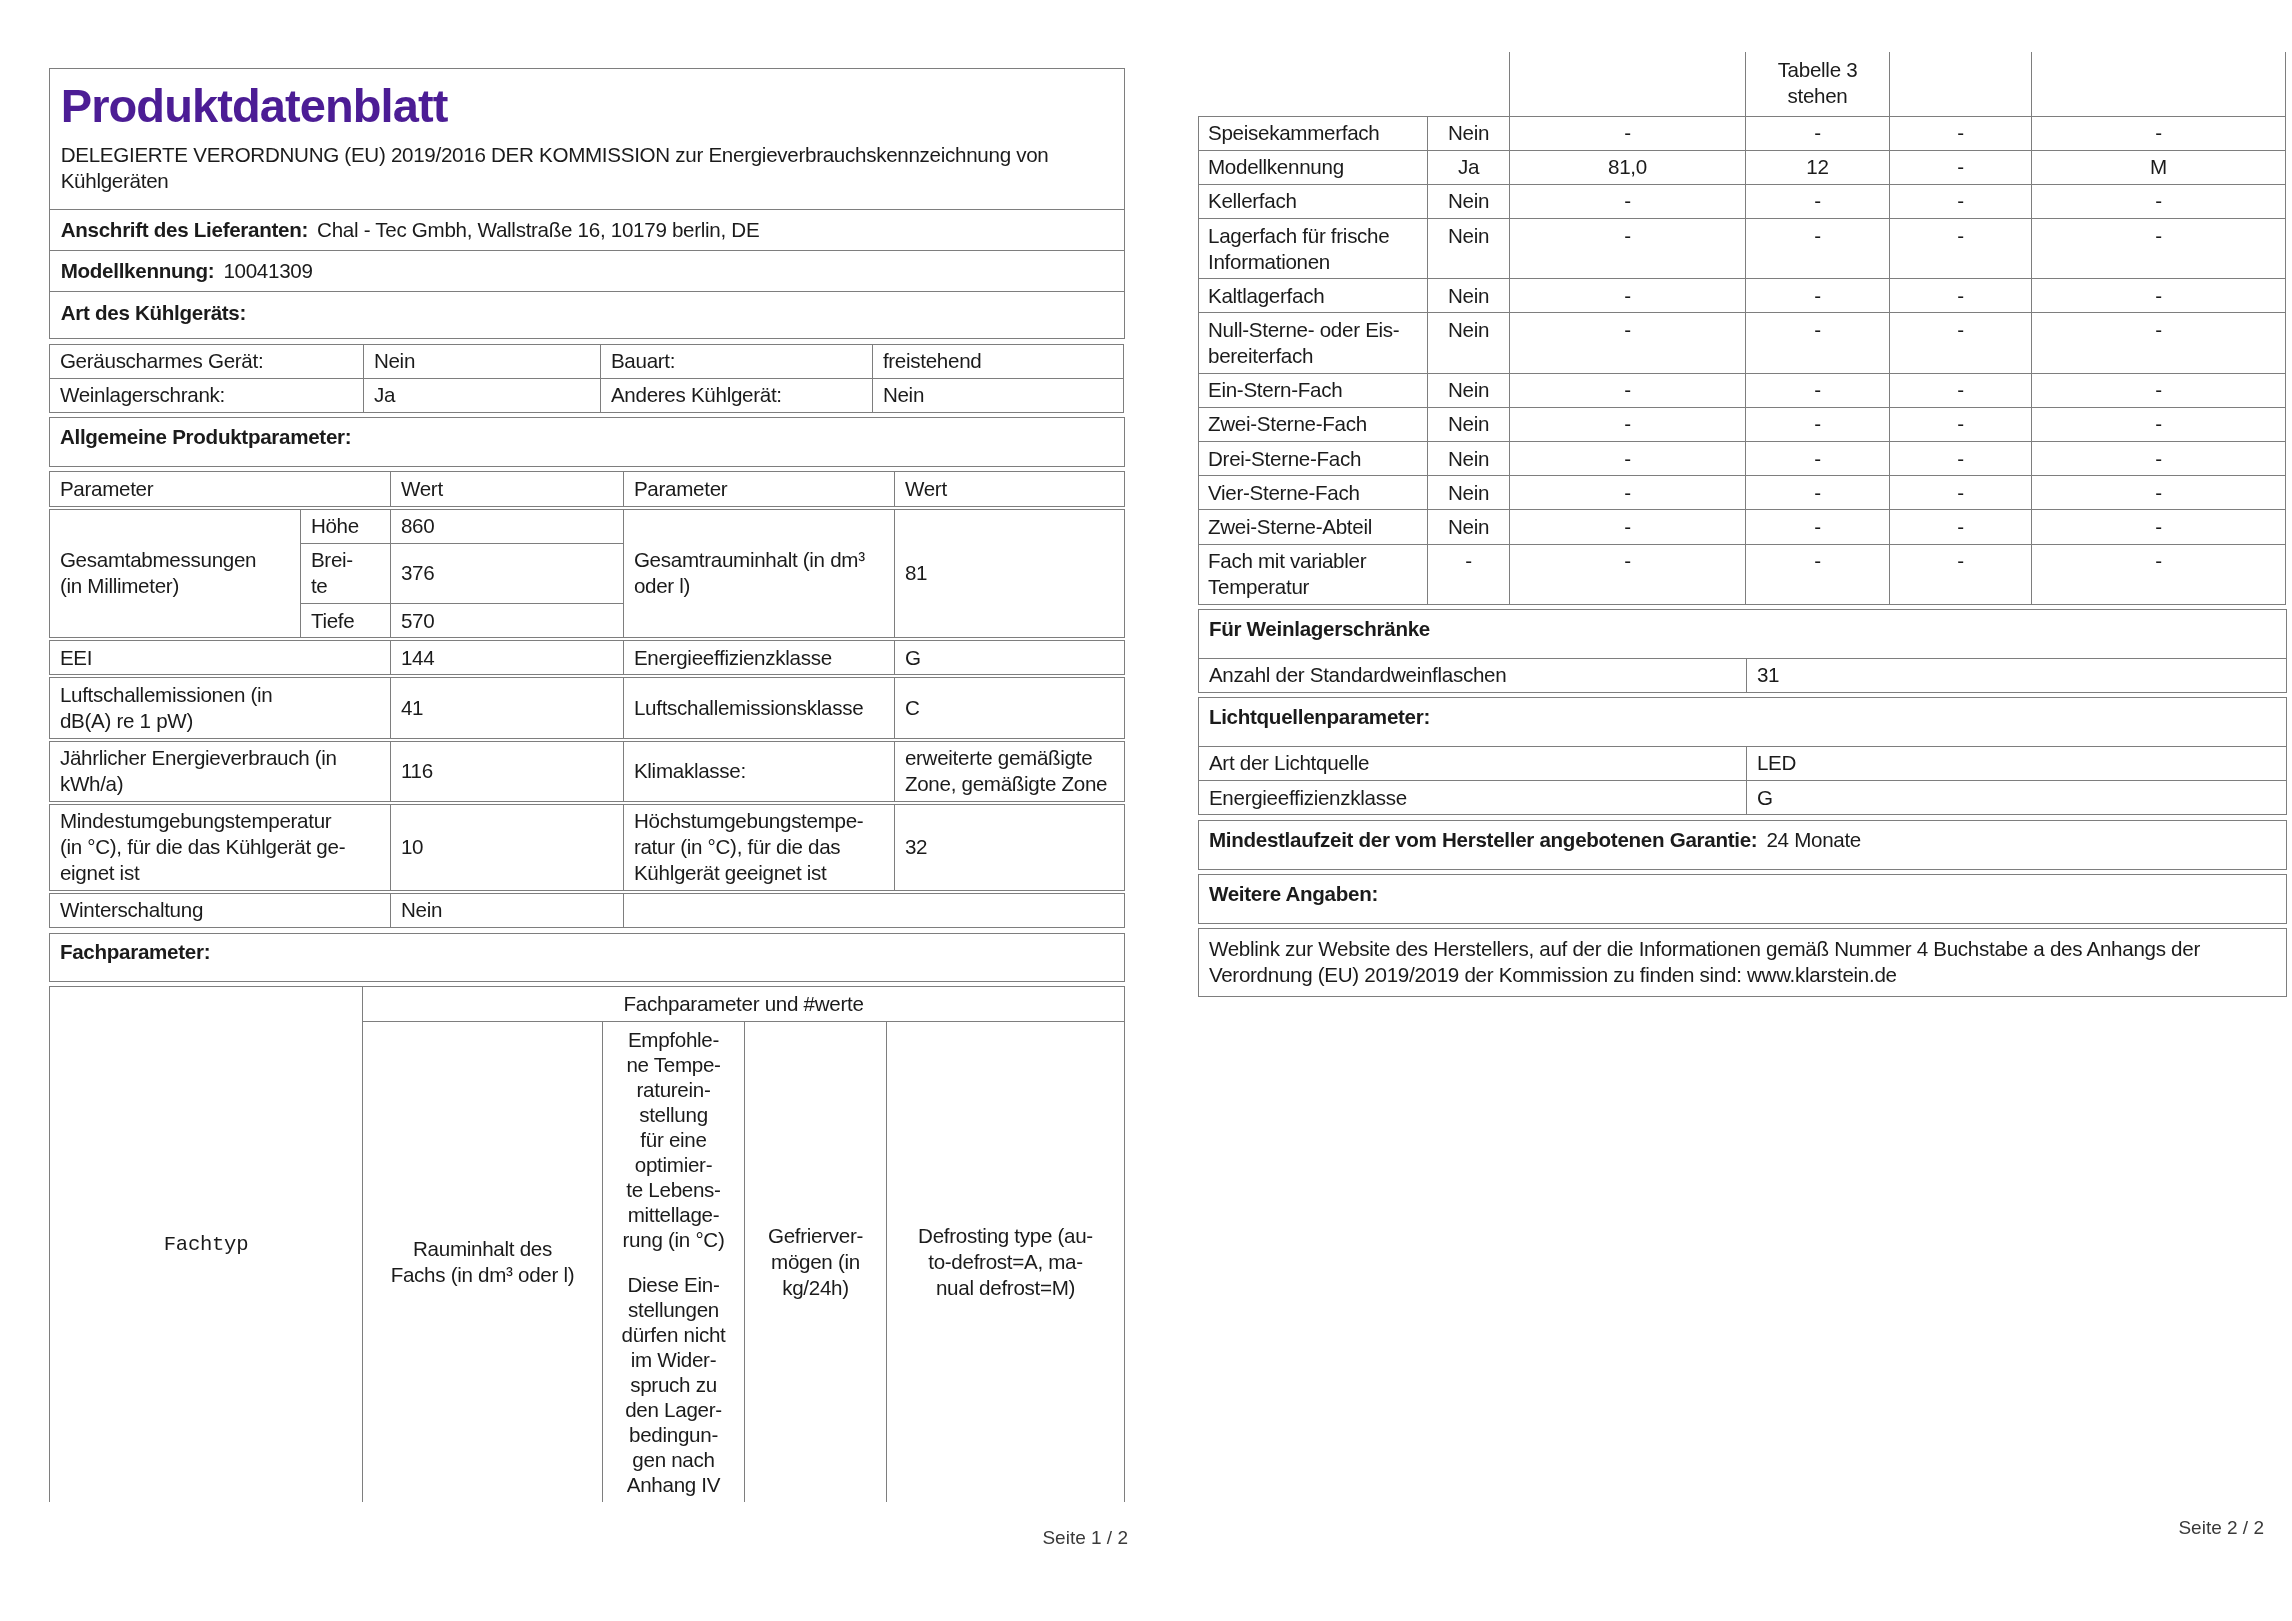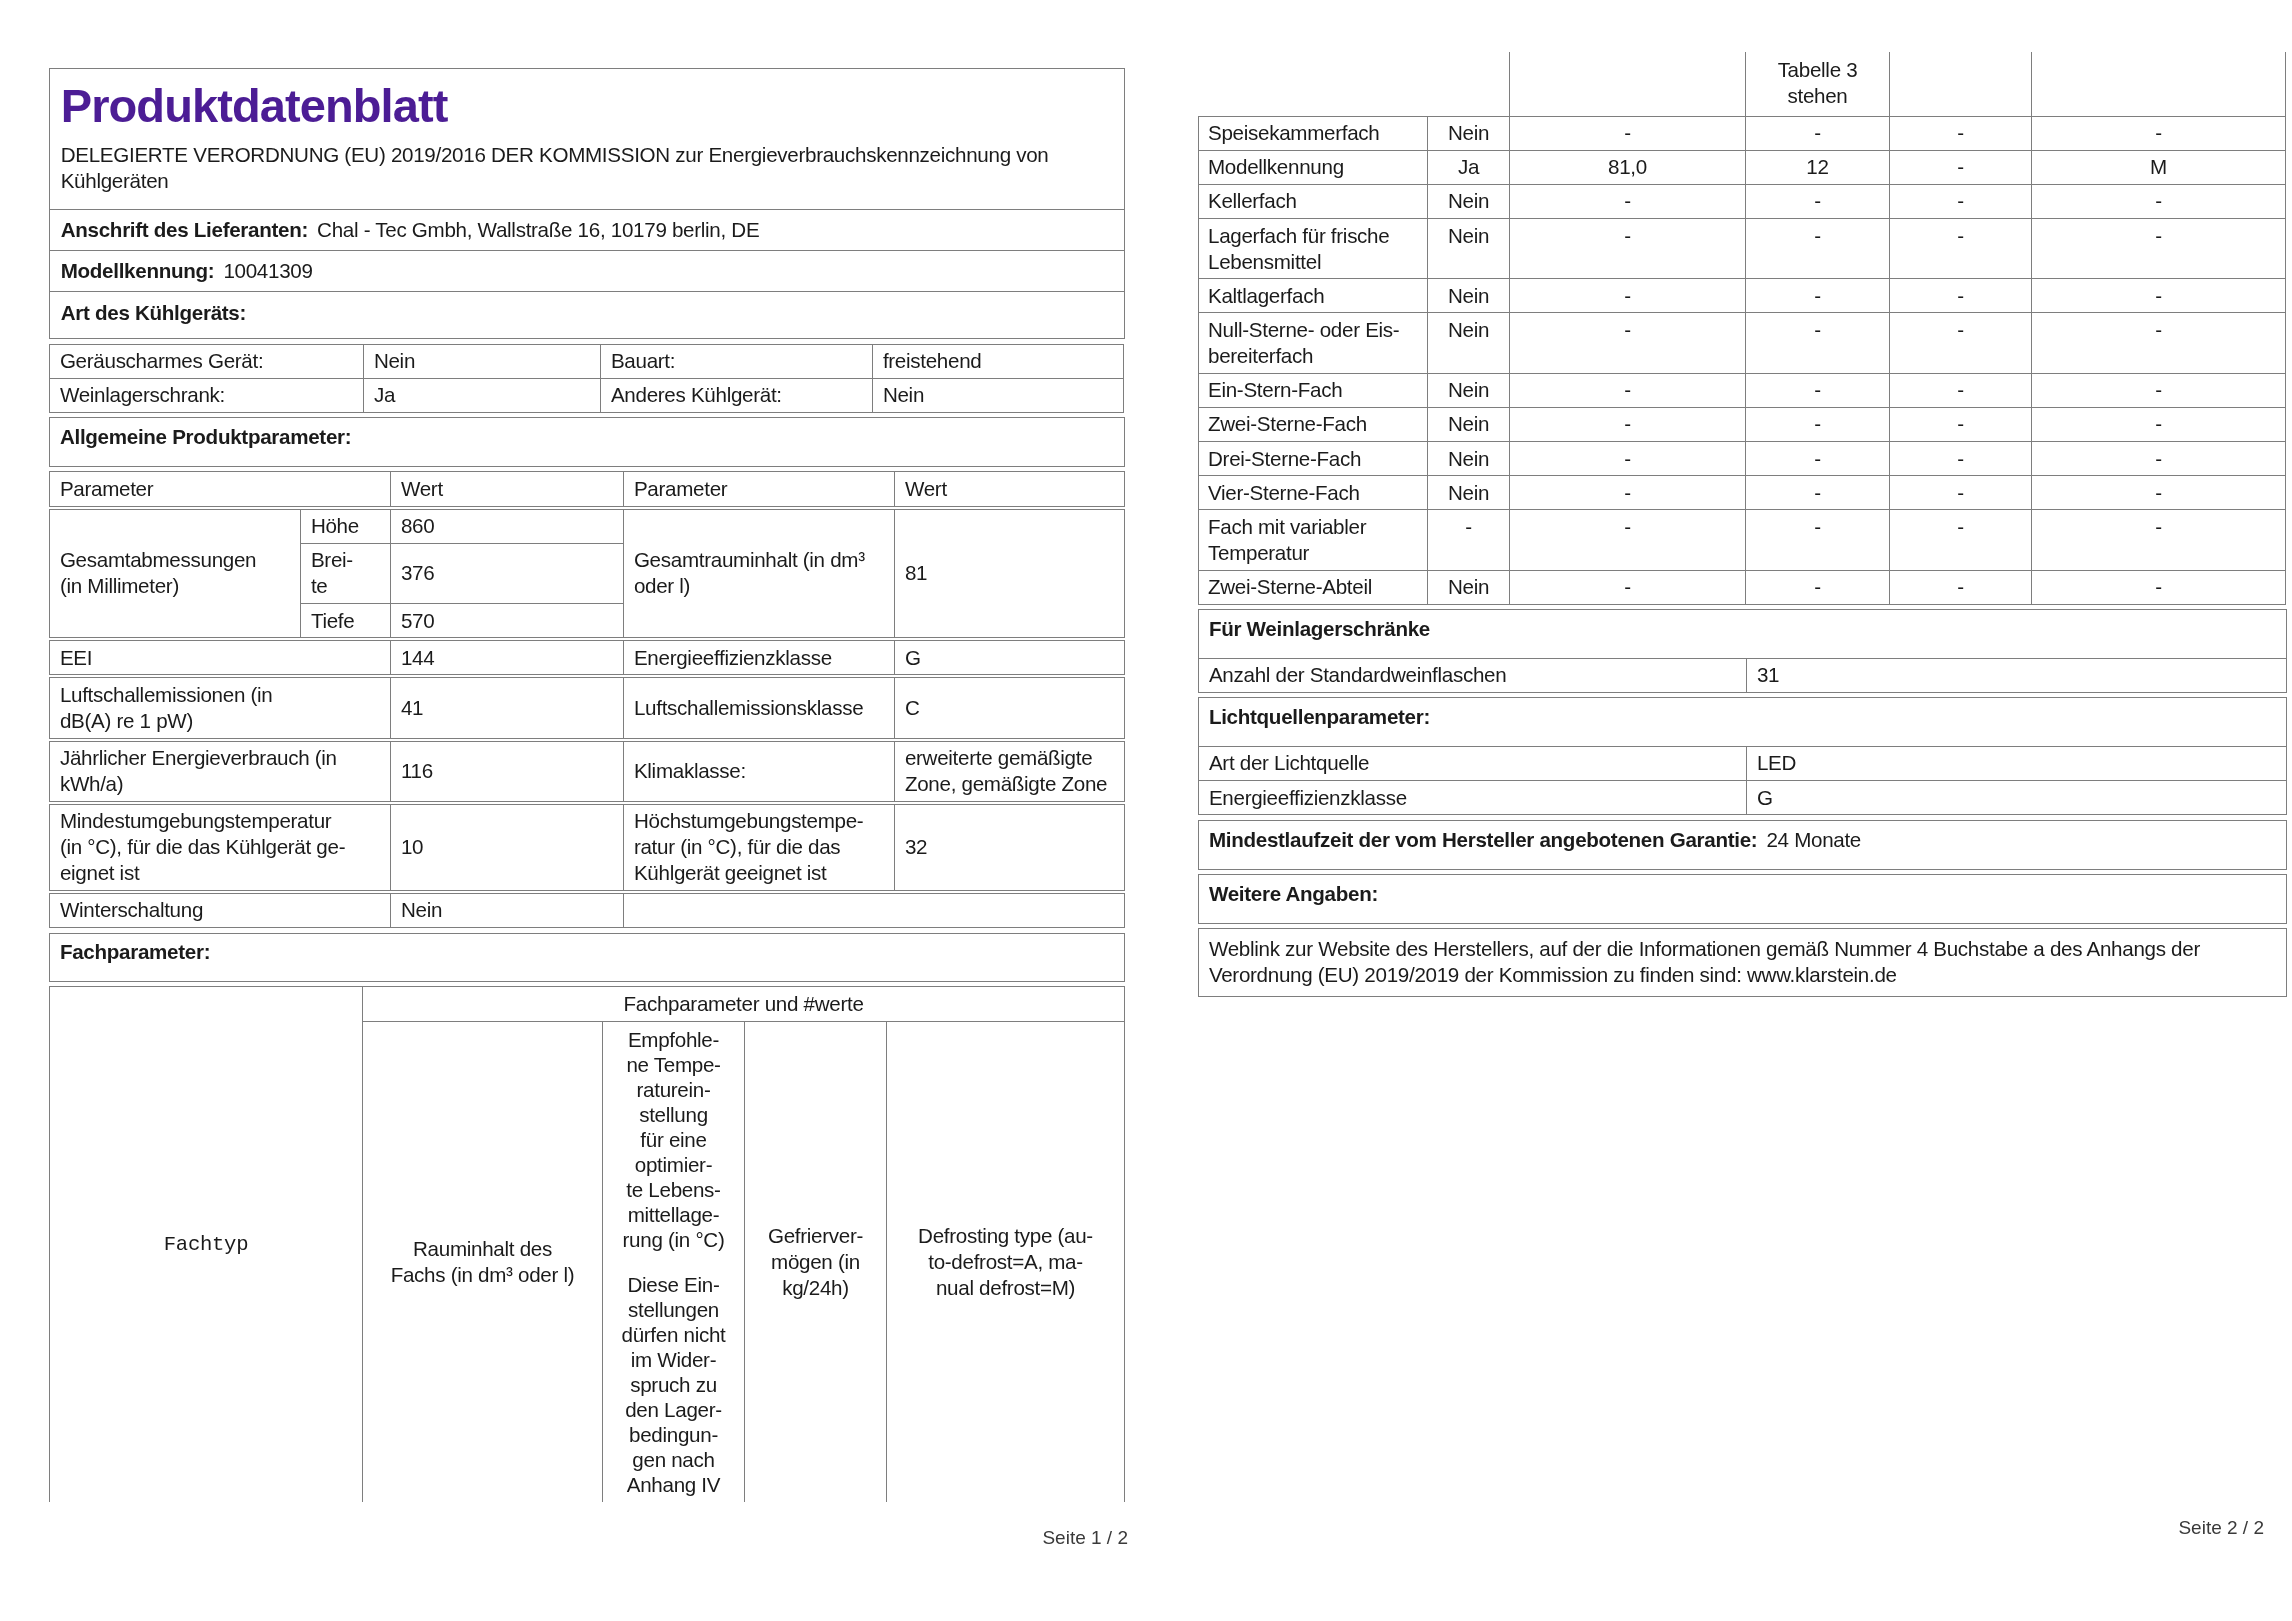--- a/index.html
+++ b/index.html
@@ -277,21 +277,21 @@
         <tr>
           <td class="pre top" style="padding: 3.6px 9px;">Kellerfach</td>
           <td class="ctr top" style="padding: 3.6px 9px;">Nein</td>
           <td class="ctr top" style="padding: 3.6px 9px;">-</td>
           <td class="ctr top" style="padding: 3.6px 9px;">-</td>
           <td class="ctr top" style="padding: 3.6px 9px;">-</td>
           <td class="ctr top" style="padding: 3.6px 9px;">-</td>
         </tr>
         <tr>
           <td class="pre top" style="padding: 3.6px 9px;">Lagerfach für frische
-Lebensmittel</td>
+Informationen</td>
           <td class="ctr top" style="padding: 3.6px 9px;">Nein</td>
           <td class="ctr top" style="padding: 3.6px 9px;">-</td>
           <td class="ctr top" style="padding: 3.6px 9px;">-</td>
           <td class="ctr top" style="padding: 3.6px 9px;">-</td>
           <td class="ctr top" style="padding: 3.6px 9px;">-</td>
         </tr>
         <tr>
           <td class="pre top" style="padding: 3.6px 9px;">Kaltlagerfach</td>
           <td class="ctr top" style="padding: 3.6px 9px;">Nein</td>
           <td class="ctr top" style="padding: 3.6px 9px;">-</td>
@@ -334,31 +334,31 @@
         </tr>
         <tr>
           <td class="pre top" style="padding: 3.6px 9px;">Vier-Sterne-Fach</td>
           <td class="ctr top" style="padding: 3.6px 9px;">Nein</td>
           <td class="ctr top" style="padding: 3.6px 9px;">-</td>
           <td class="ctr top" style="padding: 3.6px 9px;">-</td>
           <td class="ctr top" style="padding: 3.6px 9px;">-</td>
           <td class="ctr top" style="padding: 3.6px 9px;">-</td>
         </tr>
         <tr>
+          <td class="pre top" style="padding: 3.6px 9px;">Zwei-Sterne-Abteil</td>
+          <td class="ctr top" style="padding: 3.6px 9px;">Nein</td>
+          <td class="ctr top" style="padding: 3.6px 9px;">-</td>
+          <td class="ctr top" style="padding: 3.6px 9px;">-</td>
+          <td class="ctr top" style="padding: 3.6px 9px;">-</td>
+          <td class="ctr top" style="padding: 3.6px 9px;">-</td>
+        </tr>
+        <tr>
           <td class="pre top" style="padding: 3.6px 9px;">Fach mit variabler
 Temperatur</td>
           <td class="ctr top" style="padding: 3.6px 9px;">-</td>
-          <td class="ctr top" style="padding: 3.6px 9px;">-</td>
-          <td class="ctr top" style="padding: 3.6px 9px;">-</td>
-          <td class="ctr top" style="padding: 3.6px 9px;">-</td>
-          <td class="ctr top" style="padding: 3.6px 9px;">-</td>
-        </tr>
-        <tr>
-          <td class="pre top" style="padding: 3.6px 9px;">Zwei-Sterne-Abteil</td>
-          <td class="ctr top" style="padding: 3.6px 9px;">Nein</td>
           <td class="ctr top" style="padding: 3.6px 9px;">-</td>
           <td class="ctr top" style="padding: 3.6px 9px;">-</td>
           <td class="ctr top" style="padding: 3.6px 9px;">-</td>
           <td class="ctr top" style="padding: 3.6px 9px;">-</td>
         </tr>
       </tbody>
   </table>
 
   <table class="gap" style="width:1088px">
     <colgroup>

